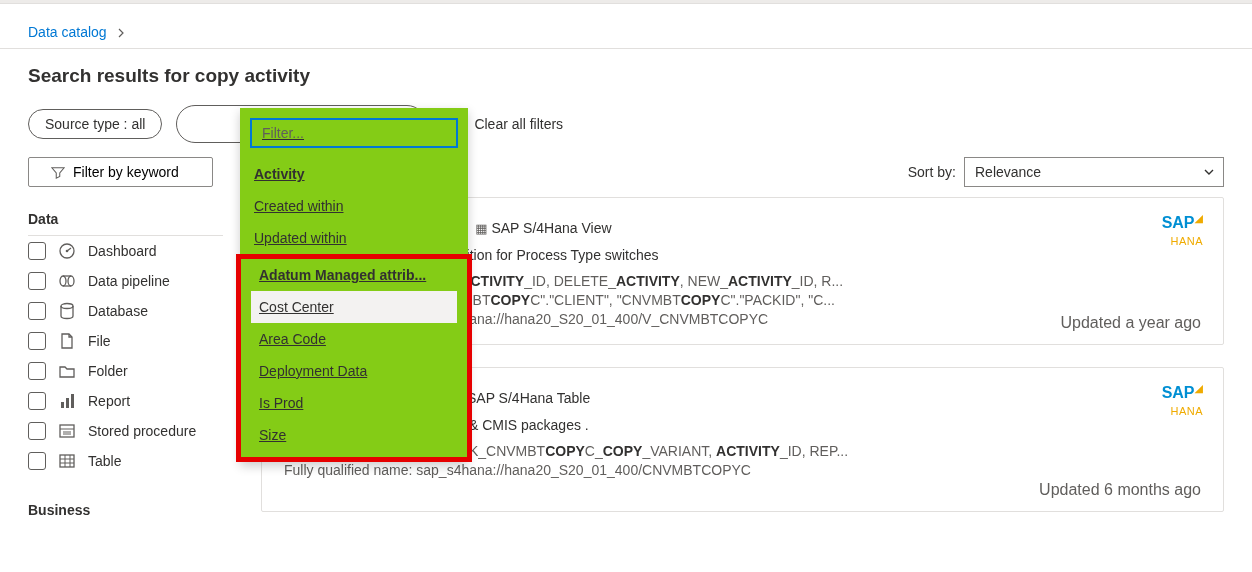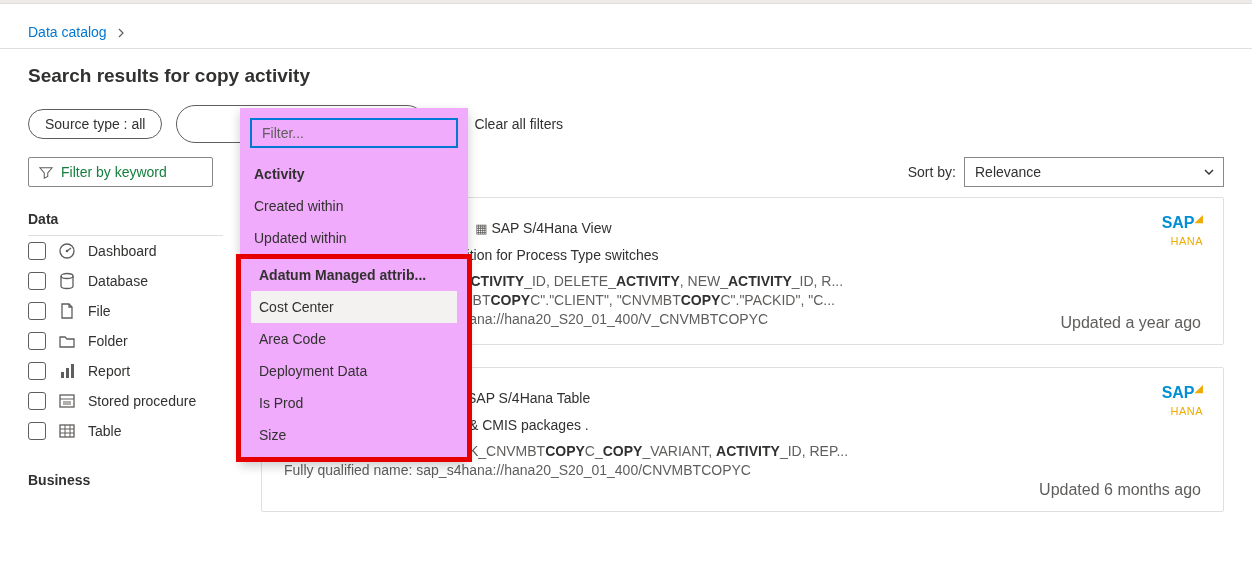--- a/index.html
+++ b/index.html
@@ -12,21 +12,21 @@
   .filter-row { display: flex; align-items: center; gap: 14px; padding: 0 28px 14px; position: relative; }
   .pill { border: 1px solid #605e5c; border-radius: 20px; padding: 6px 16px; font-size: 14px; background: #fff; cursor: pointer; display: inline-flex; align-items: center; gap: 6px; }
   .pill.dropdown { width: 250px; justify-content: space-between; padding-right: 6px; }
   .red-box { border: 4px solid #e60000; padding: 2px 6px; display: inline-flex; align-items: center; justify-content: center; }
   .chevron { width: 12px; height: 12px; }
   .clear-filters { display: inline-flex; align-items: center; gap: 8px; color: #323130; cursor: pointer; margin-left: 10px; }
   .funnel-icon { color: #0078d4; }
   .content-row { display: flex; padding: 0 28px; }
   .left-col { width: 195px; flex: 0 0 195px; }
   .right-col { flex: 1; padding-left: 38px; position: relative; }
-  .keyword-filter { border: 1px solid #8a8886; border-radius: 2px; padding: 6px 10px; display: flex; align-items: center; gap: 8px; color: #15803d; margin-bottom: 16px; width: 185px; }
+  .keyword-filter { border: 1px solid #8a8886; border-radius: 2px; padding: 6px 22px; display: flex; align-items: center; gap: 8px; color: #000000; margin-bottom: 16px; width: 185px; }
   .facet-head { font-weight: 600; padding: 8px 0; border-bottom: 1px solid #e1dfdd; }
   .facet-item { display: flex; align-items: center; gap: 12px; padding: 6px 0; cursor: pointer; }
   .chk { width: 18px; height: 18px; border: 1px solid #605e5c; border-radius: 3px; flex: 0 0 18px; }
   .facet-icon { width: 18px; height: 18px; display: inline-flex; align-items: center; justify-content: center; color: #605e5c; }
   .results-meta { display: flex; justify-content: space-between; align-items: flex-start; padding-bottom: 10px; }
   .results-count { color: #323130; }
   .sortby { display: flex; align-items: center; gap: 8px; }
   .card { border: 1px solid #e1dfdd; border-radius: 2px; padding: 18px 22px 14px; margin-bottom: 22px; position: relative; }
   .card-head { display: flex; align-items: center; gap: 10px; margin-bottom: 8px; }
   .card-title { color: #0066b8; font-size: 20px; font-weight: 600; cursor: pointer; }
@@ -34,21 +34,21 @@
   .asset-type-icon { color: #605e5c; margin-right: 4px; font-size: 13px; }
   .sap-badge { position: absolute; right: 20px; top: 14px; text-align: right; }
   .sap-top { color: #008fd3; font-weight: 700; font-size: 16px; display: inline-block; }
   .sap-triangle { color: #f0ab00; font-size: 11px; vertical-align: super; }
   .sap-hana { color: #f0ab00; font-size: 11px; letter-spacing: 0.5px; }
   .card-desc { margin: 8px 0 10px; }
   .card-line { color: #605e5c; font-size: 14px; margin: 3px 0; white-space: nowrap; overflow: hidden; text-overflow: ellipsis; }
   .updated { position: absolute; right: 22px; bottom: 12px; color: #605e5c; font-size: 16px; }
   b { color: #323130; font-weight: 600; }
 
-  .dropdown-panel { position: absolute; top: 108px; left: 240px; width: 228px; background: #f0abfc; box-shadow: 0 4px 10px rgba(0,0,0,0.2); padding: 10px 10px 0; z-index: 50; }
+  .dropdown-panel { position: absolute; top: 108px; left: 240px; width: 228px; background: #84cc16; box-shadow: 0 4px 10px rgba(0,0,0,0.2); padding: 10px 10px 0; z-index: 50; text-decoration: underline; }
   .dropdown-filter { border: 2px solid #0078d4; padding: 5px 10px; color: #605e5c; margin-bottom: 10px; }
   .dropdown-group { font-weight: 600; padding: 8px 4px; }
   .dropdown-item { padding: 8px 4px; cursor: pointer; }
   .dropdown-item.hover { background: #f3f2f1; }
   .red-group { border: 5px solid #e60000; margin: 0 -14px; padding: 0 10px 6px; }
   .red-group .dropdown-group, .red-group .dropdown-item { padding-left: 8px; }
 
   svg { display: inline-block; vertical-align: middle; }
 </style>
 </head>
@@ -106,20 +106,32 @@
     <div class="facet-item">
       <span class="chk"></span>
       <span class="facet-icon">
           <svg width="18" height="18" viewBox="0 0 18 18">
             <circle cx="9" cy="9" r="7" fill="none" stroke="#605e5c" stroke-width="1.3"></circle>
             <path d="M9 9 L13 6" stroke="#605e5c" stroke-width="1.3"></path>
             <circle cx="9" cy="9" r="1.3" fill="#605e5c"></circle>
           </svg>
         </span>
       <span>Dashboard</span>
+    </div>
+    <div class="facet-item">
+      <span class="chk"></span>
+      <span class="facet-icon">
+          <svg width="18" height="18" viewBox="0 0 18 18">
+            <ellipse cx="5" cy="9" rx="3" ry="5" fill="none" stroke="#605e5c" stroke-width="1.3"></ellipse>
+            <ellipse cx="13" cy="9" rx="3" ry="5" fill="none" stroke="#605e5c" stroke-width="1.3"></ellipse>
+            <line x1="5" y1="4" x2="13" y2="4" stroke="#605e5c" stroke-width="1.3"></line>
+            <line x1="5" y1="14" x2="13" y2="14" stroke="#605e5c" stroke-width="1.3"></line>
+          </svg>
+        </span>
+      <span>Data pipeline</span>
     </div>
     <div class="facet-item">
       <span class="chk"></span>
       <span class="facet-icon">
           <svg width="18" height="18" viewBox="0 0 18 18">
             <ellipse cx="9" cy="4" rx="6" ry="2.5" fill="none" stroke="#605e5c" stroke-width="1.3"></ellipse>
             <path d="M3 4 v10 a6 2.5 0 0 0 12 0 V4" fill="none" stroke="#605e5c" stroke-width="1.3"></path>
           </svg>
         </span>
       <span>Database</span>

